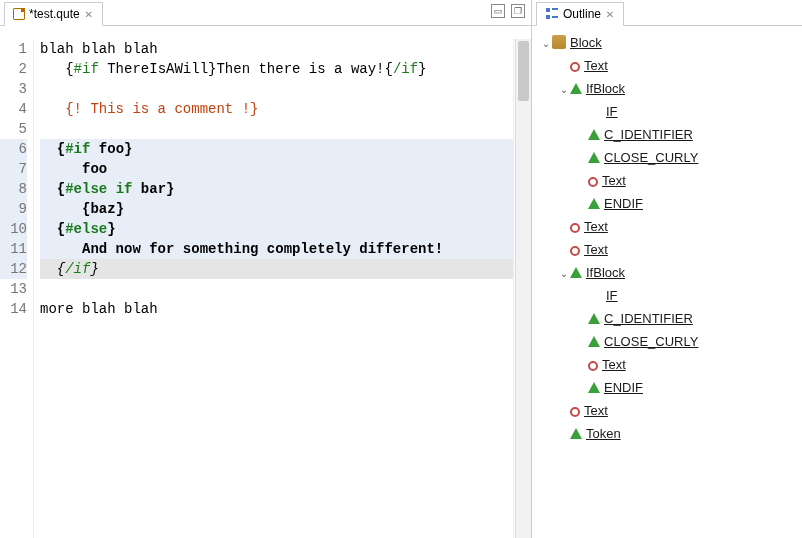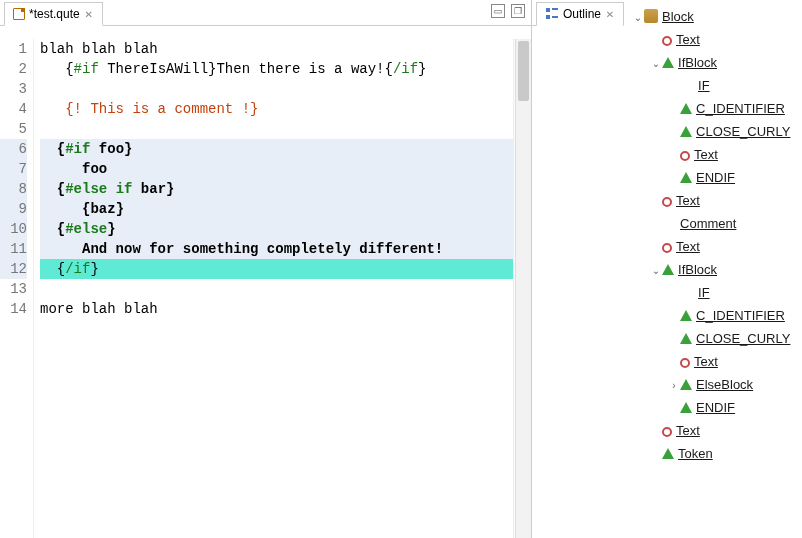--- a/index.html
+++ b/index.html
@@ -18,20 +18,21 @@
     border-right: 1px solid #ccc;
     display: flex;
     flex-direction: column;
     position: relative;
     gap: 13px;
   }
   .outline-pane {
     flex: 1;
     height: 100%;
     display: flex;
+    flex-direction: column;
   }
   .tabbar {
     height: 26px;
     display: flex;
     align-items: flex-end;
     border-bottom: 1px solid #ccc;
     padding-left: 4px;
     position: relative;
   }
   .tab {
@@ -103,21 +104,21 @@
   .gutter div { height: 20px; }
   .gutter .hl { background: #e8eef8; }
   .code {
     flex: 1;
     white-space: pre;
     padding-left: 6px;
     position: relative;
   }
   .code .line { height: 20px; }
   .code .hl { background: #e8eef8; font-weight: bold; }
-  .code .cur { background: #5eead4; } 
+  .code .cur { background: #e5e5e5; font-style: italic; } 
   .tk-dir { color: #1a7a1a; }  
   .tk-id  { color: #000000; }  
   .tk-com { color: #c2410c; }  
   .plain  { color: #000; }
   .overview-ruler {
     width: 18px;
     position: absolute;
     right: 0; top: 0; bottom: 0;
     background: #fafafa;
     border-left: 1px solid #eee;
@@ -258,28 +259,26 @@
         <li><span class="twisty">⌄</span><span class="node-icon ic-package"></span><span class="label">Block</span><ul>
             <li><span class="twisty blank">·</span><span class="node-icon ic-text"></span><span class="label">Text</span></li>
             <li><span class="twisty">⌄</span><span class="ic-green"></span><span class="label">IfBlock</span><ul>
                 <li><span class="twisty blank">·</span><span class="node-icon" style="visibility: hidden;"></span><span class="label">IF</span></li>
                 <li><span class="twisty blank">·</span><span class="ic-green"></span><span class="label">C_IDENTIFIER</span></li>
                 <li><span class="twisty blank">·</span><span class="ic-green"></span><span class="label">CLOSE_CURLY</span></li>
                 <li><span class="twisty blank">·</span><span class="node-icon ic-text"></span><span class="label">Text</span></li>
                 <li><span class="twisty blank">·</span><span class="ic-green"></span><span class="label">ENDIF</span></li>
               </ul></li>
             <li><span class="twisty blank">·</span><span class="node-icon ic-text"></span><span class="label">Text</span></li>
-            <li><span class="twisty blank">·</span><span class="node-icon" style="visibility: hidden;"></span><span class="label">Comment</span></li>
             <li><span class="twisty blank">·</span><span class="node-icon ic-text"></span><span class="label">Text</span></li>
             <li><span class="twisty">⌄</span><span class="ic-green"></span><span class="label">IfBlock</span><ul>
                 <li><span class="twisty blank">·</span><span class="node-icon" style="visibility: hidden;"></span><span class="label">IF</span></li>
                 <li><span class="twisty blank">·</span><span class="ic-green"></span><span class="label">C_IDENTIFIER</span></li>
                 <li><span class="twisty blank">·</span><span class="ic-green"></span><span class="label">CLOSE_CURLY</span></li>
                 <li><span class="twisty blank">·</span><span class="node-icon ic-text"></span><span class="label">Text</span></li>
-                <li><span class="twisty">›</span><span class="ic-green"></span><span class="label">ElseBlock</span></li>
                 <li><span class="twisty blank">·</span><span class="ic-green"></span><span class="label">ENDIF</span></li>
               </ul></li>
             <li><span class="twisty blank">·</span><span class="node-icon ic-text"></span><span class="label">Text</span></li>
             <li><span class="twisty blank">·</span><span class="ic-green"></span><span class="label">Token</span></li>
           </ul></li>
       </ul>
     </div>
 </div>
 
 </body></html>

